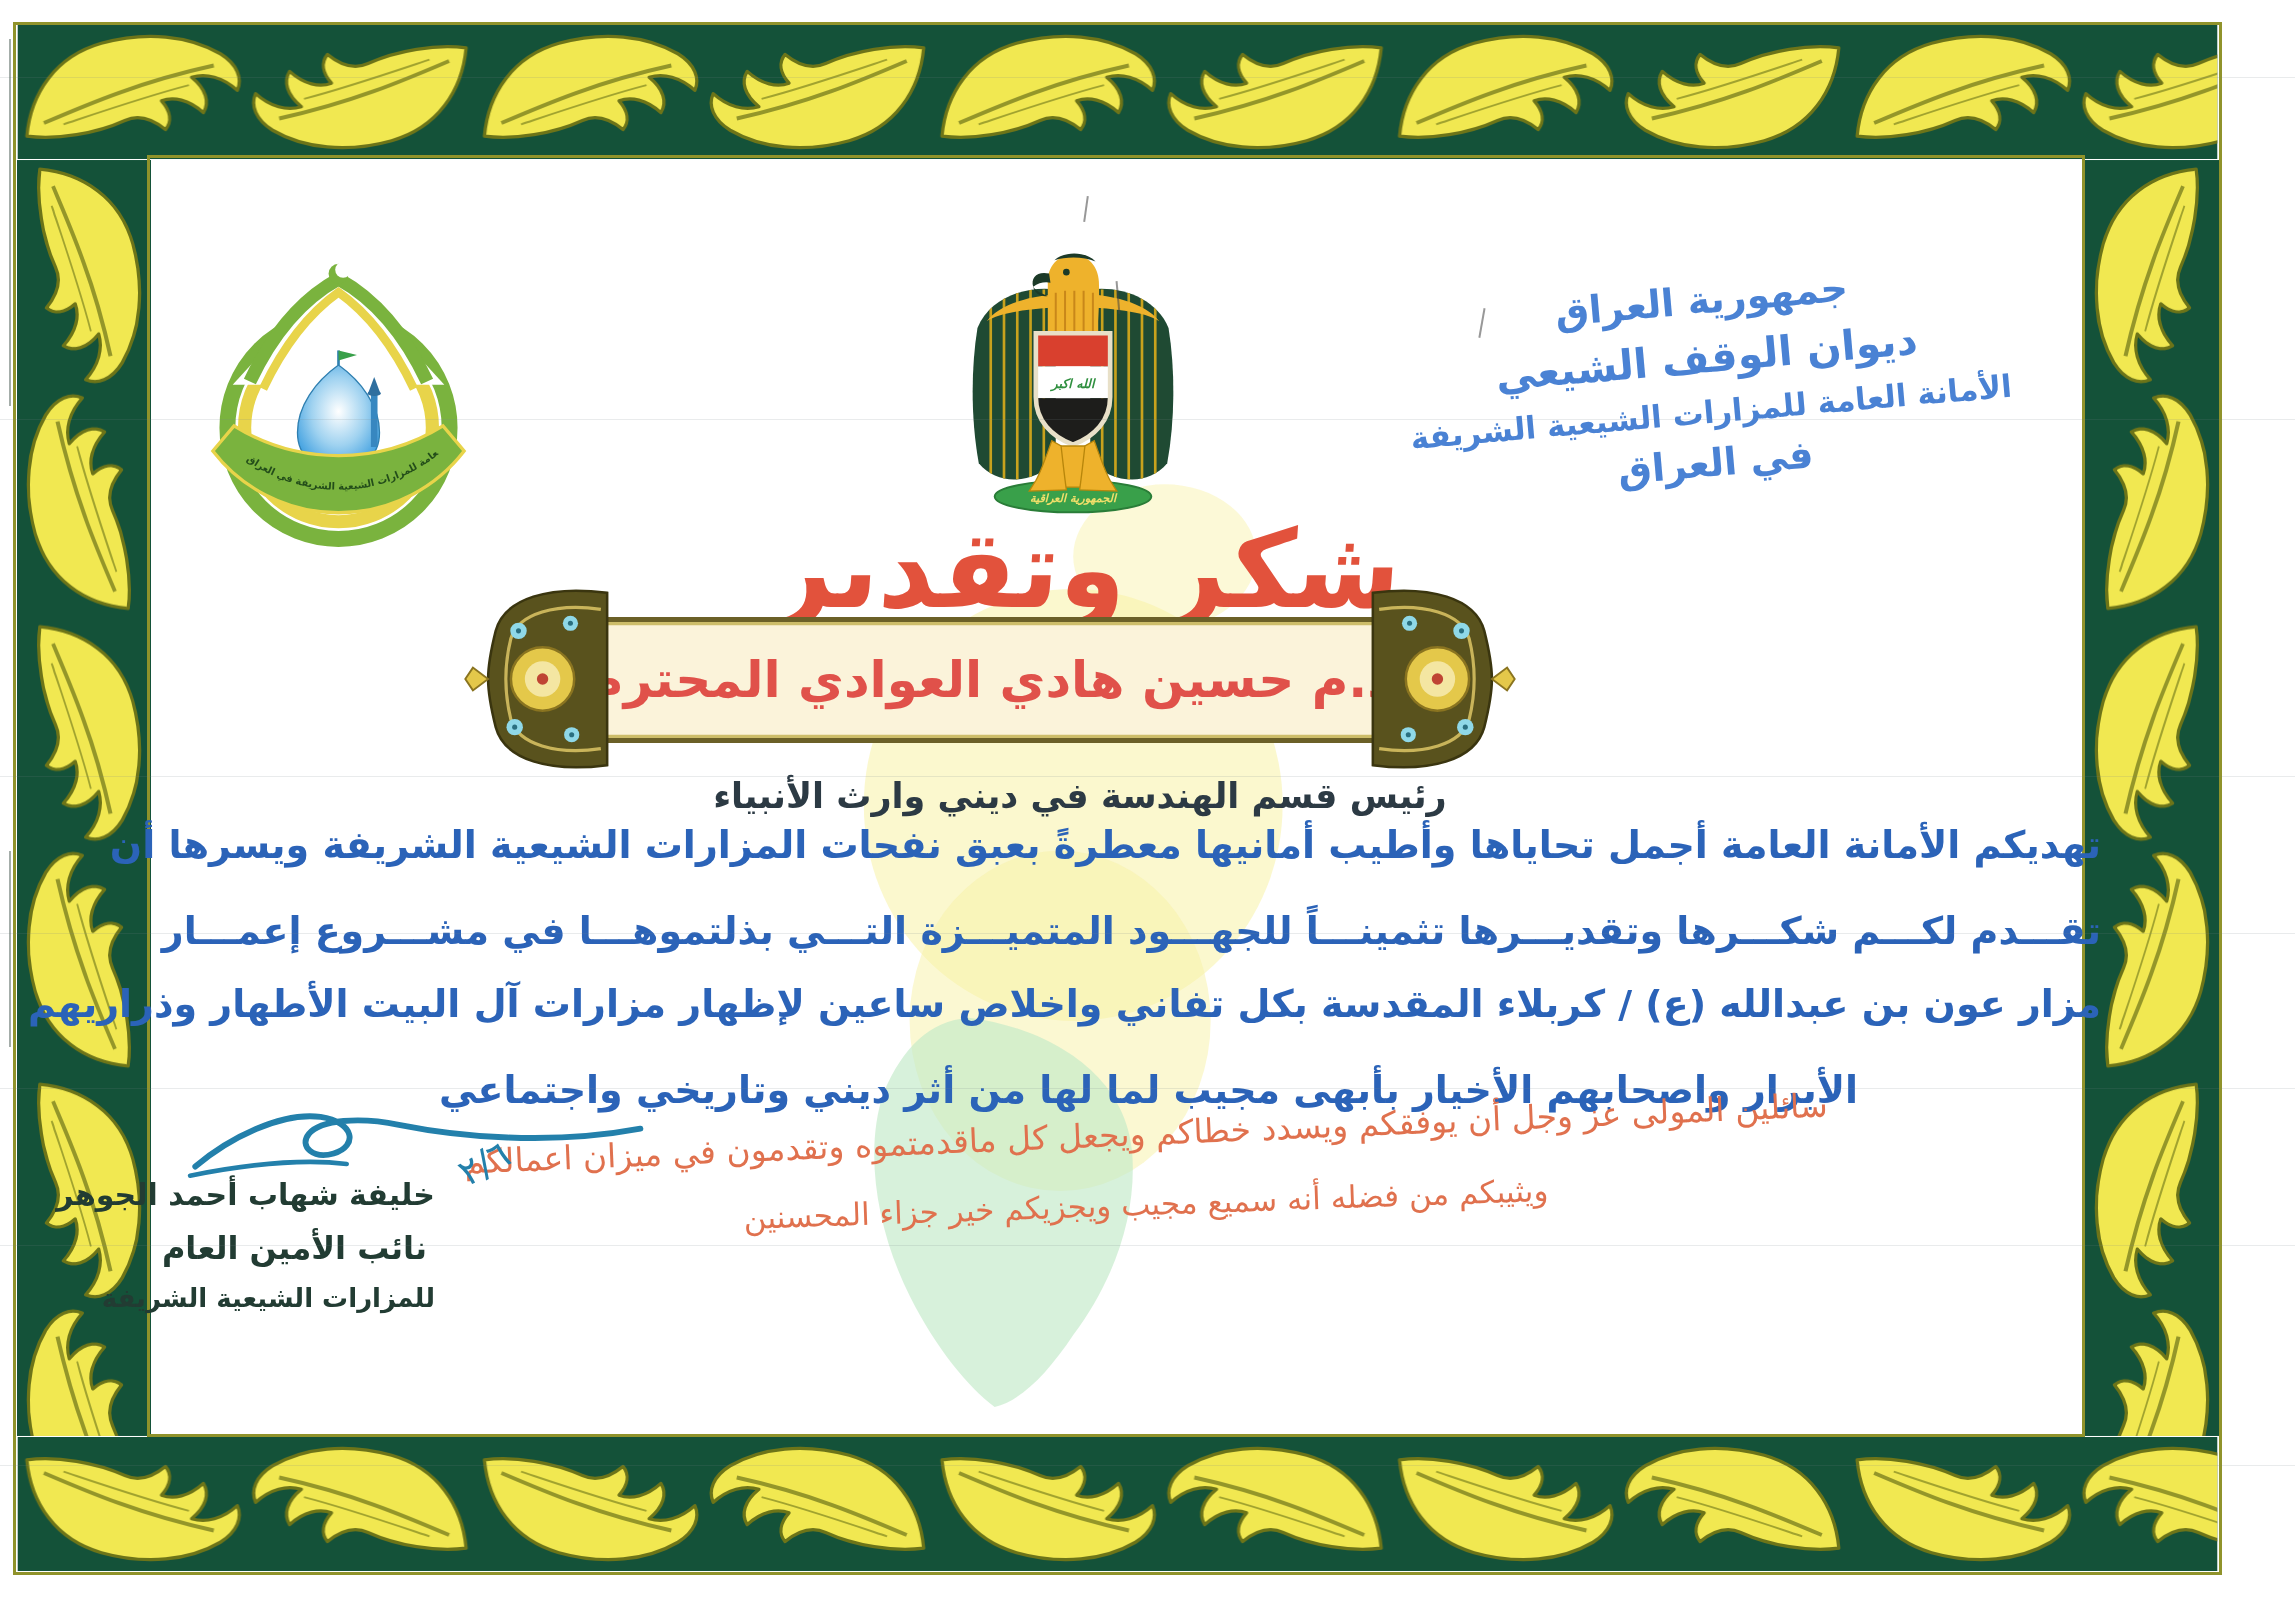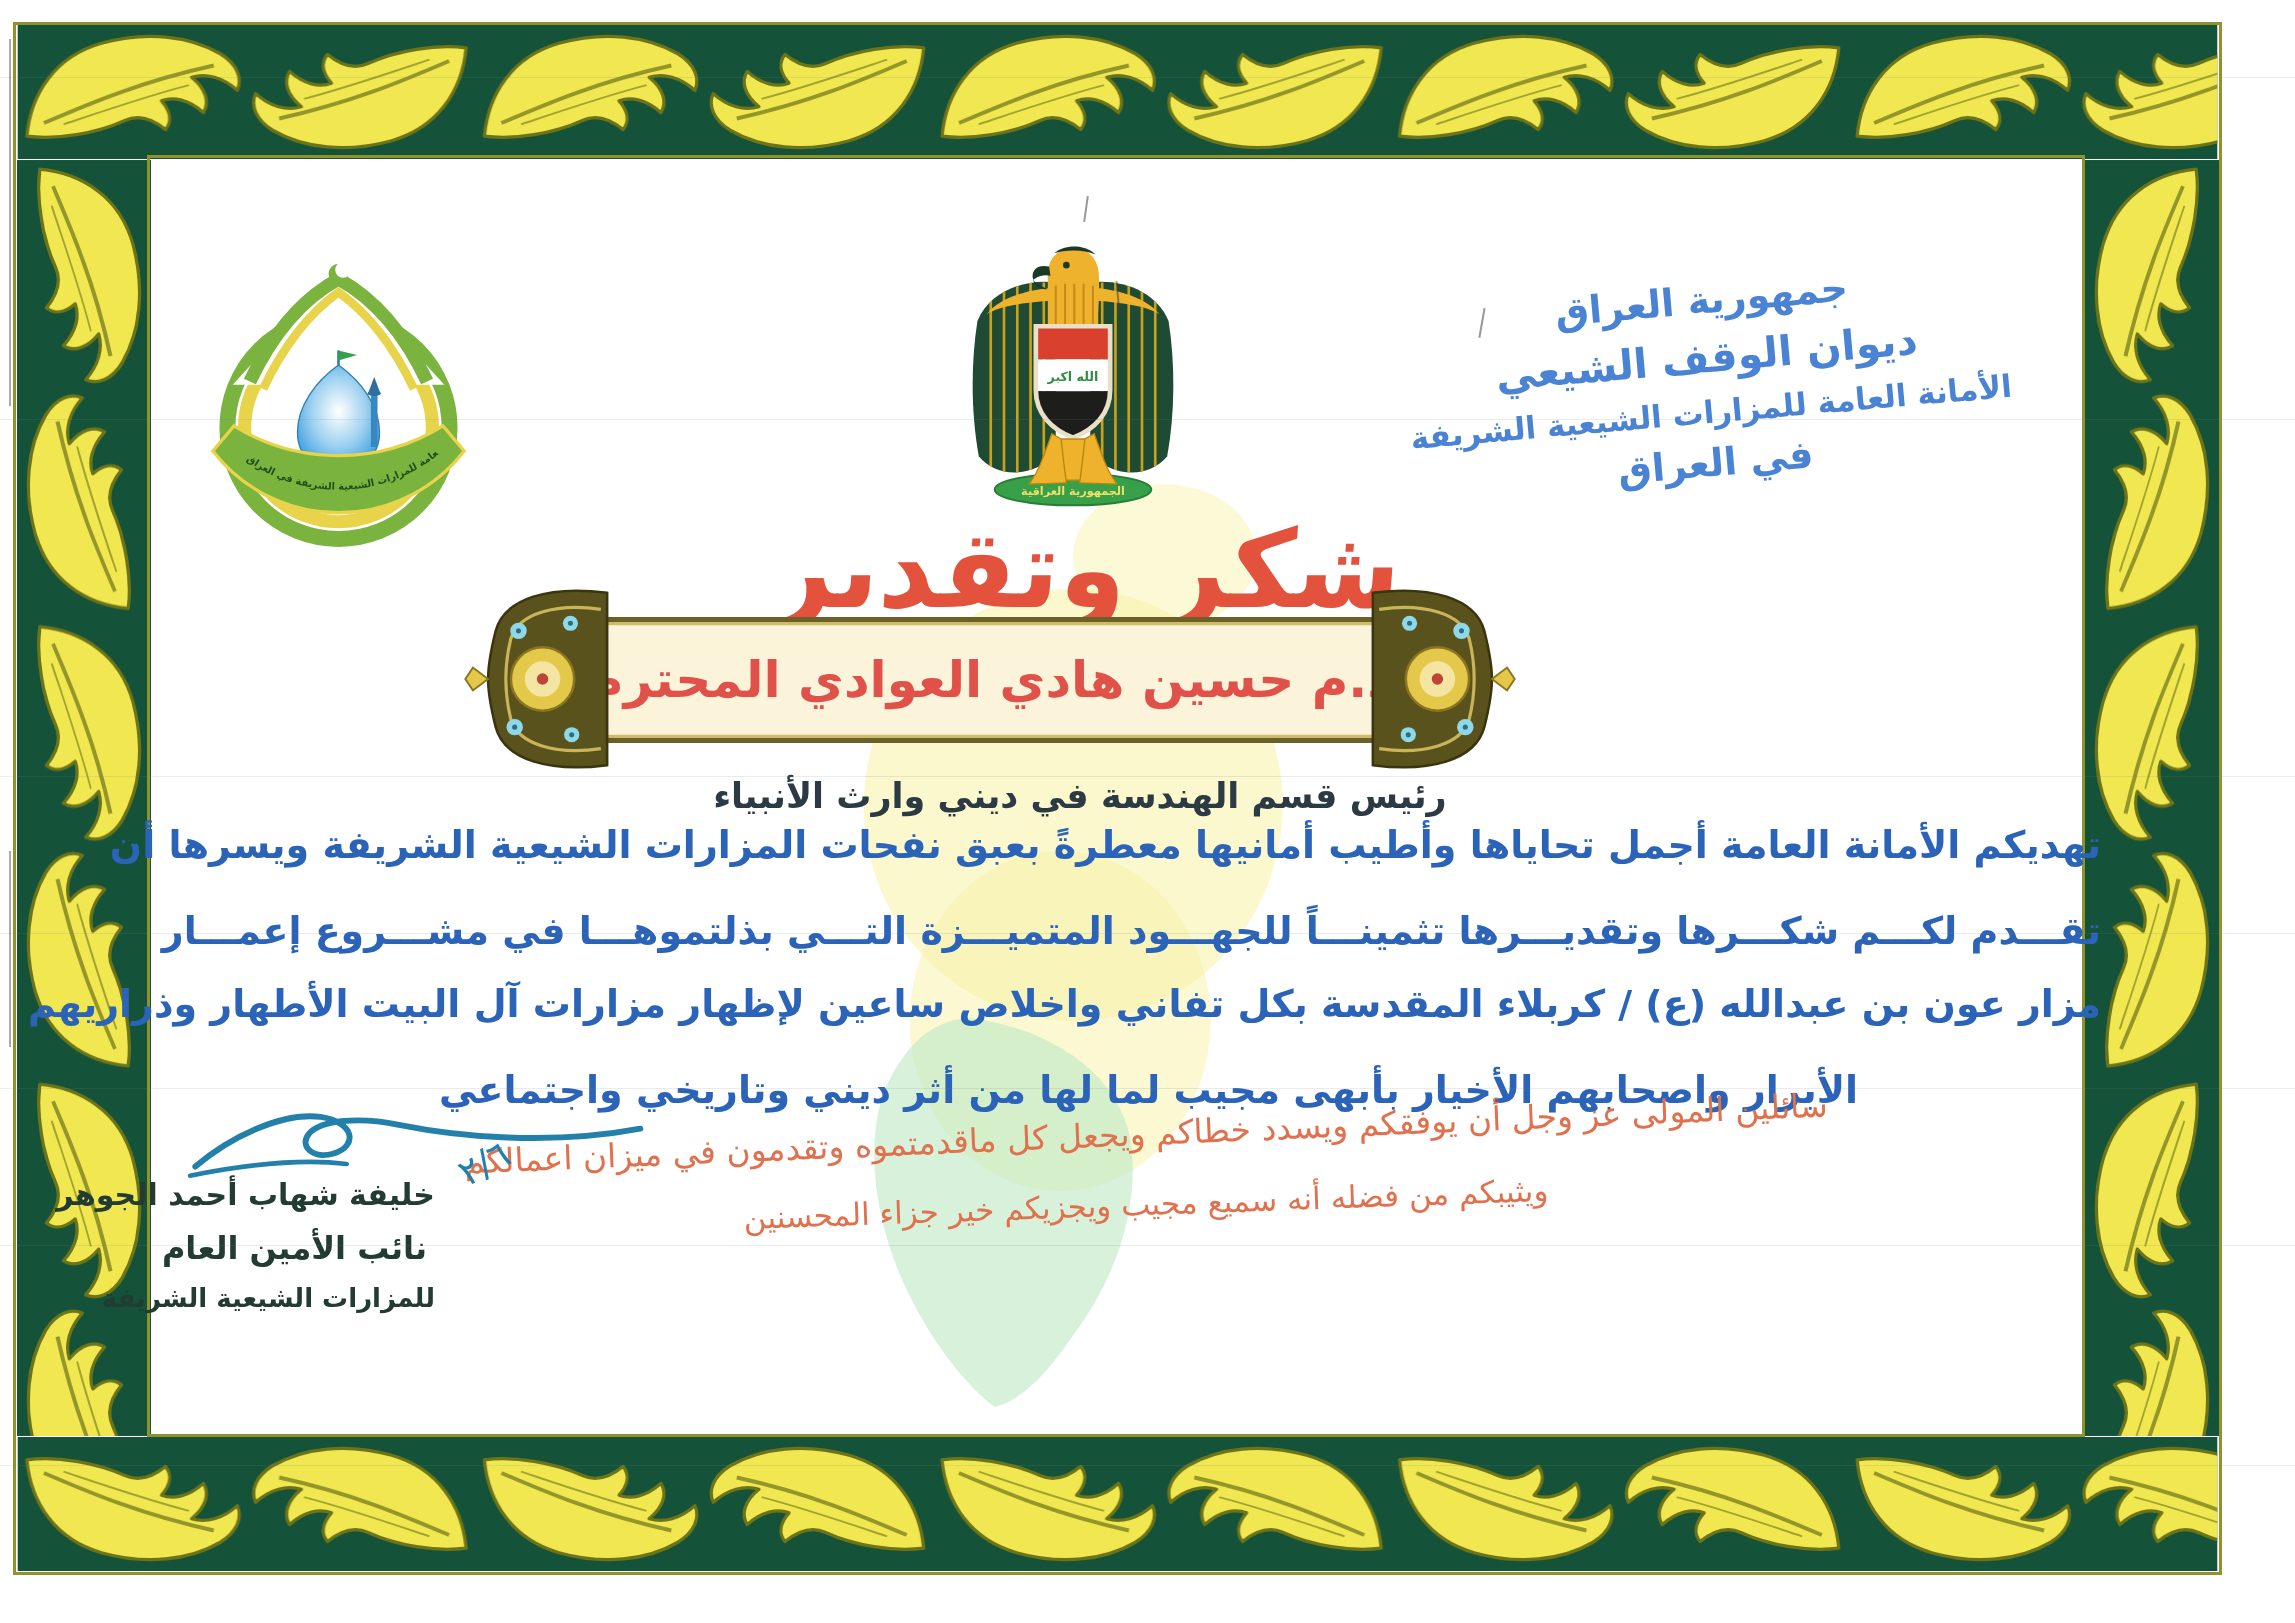--- a/index.html
+++ b/index.html
@@ -186,21 +186,21 @@
       <path d="M150,330 C180,346 260,346 290,330" fill="none" stroke="#d9c23e" stroke-width="7"></path>
       <path d="M162,346 C198,358 242,358 278,346" fill="none" stroke="#d9c23e" stroke-width="5"></path>
       <path d="M30,290 A240,240 0 0 0 410,290 L378,252 A300,300 0 0 1 62,252 Z" fill="#7ab33e" stroke="#e8d44a" stroke-width="5"></path>
       <path id="bandcurve" d="M70,296 A240,240 0 0 0 370,296" fill="none"></path>
       <text font-size="15" font-weight="bold" fill="#234d1a">
         <textPath href="#bandcurve" startOffset="4%">الأمانة العامة للمزارات الشيعية الشريفة في العراق</textPath>
       </text>
     </svg>
   </div>
 
-  <div class="abs" style="left:965px;top:236px;z-index:2;">
+  <div class="abs" style="left:965px;top:243px;z-index:2;font-style:italic;">
     <svg width="216" height="272" viewBox="0 0 320 410">
       <defs>
         <clipPath id="cwL">
             <path d="M16,128 C34,84 86,64 134,70 L134,330 C100,362 48,368 18,332 C6,266 6,190 16,128 Z"></path>
           </clipPath>
         <clipPath id="csh">
             <path d="M104,136 L216,136 L216,232 C216,268 192,292 160,304 C128,292 104,268 104,232 Z"></path>
           </clipPath>
       </defs>
       <ellipse cx="160" cy="382" rx="118" ry="24" fill="#39a04a" stroke="#2a7d38" stroke-width="3"></ellipse>

